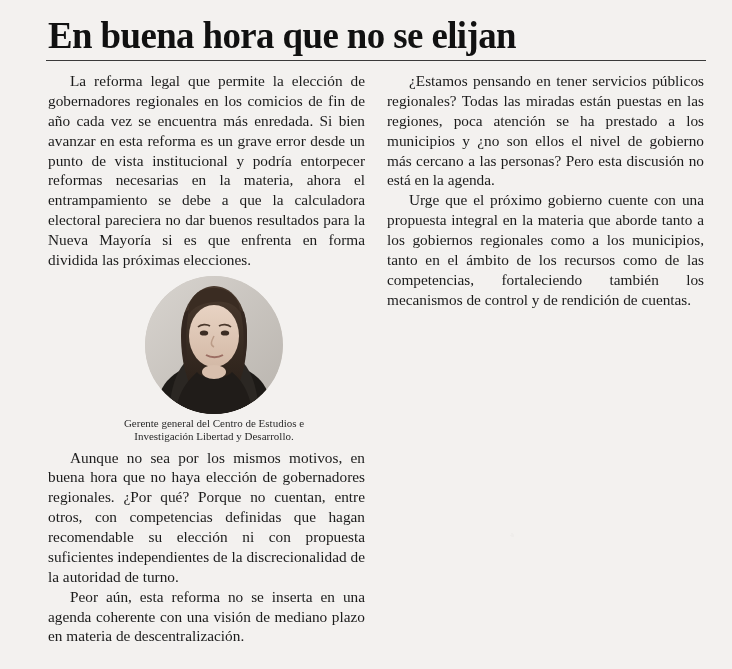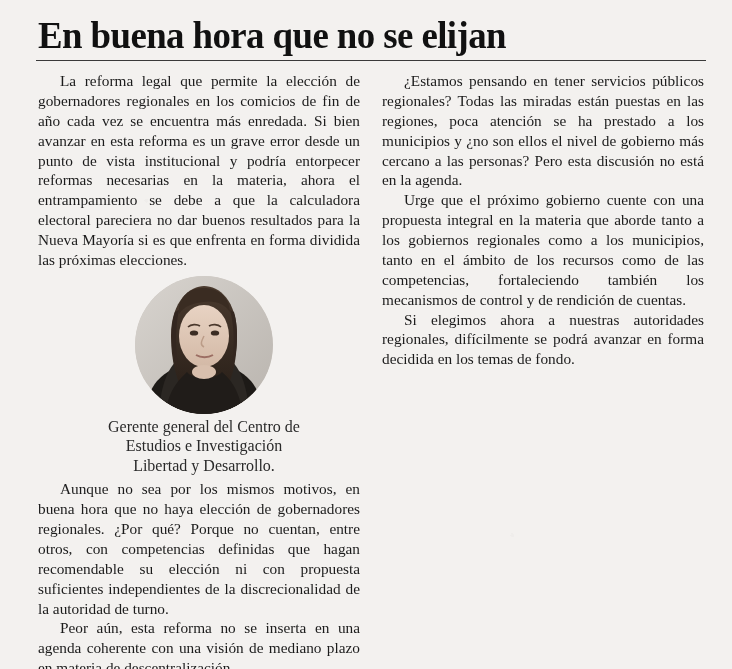--- a/index.html
+++ b/index.html
@@ -13,21 +13,21 @@
     font-family: "Liberation Serif", serif;
     color: #1b1b1b;
     overflow: hidden;
   }
   .page {
     position: relative;
     width: 732px;
     height: 669px;
     background: #f3f1ef;
     box-sizing: border-box;
-    padding: 10px 22px 8px 30px;
+    padding: 10px 22px 8px 40px;
     background-image:
       radial-gradient(circle at 20% 30%, rgba(0,0,0,0.016) 0 2px, transparent 2px),
       radial-gradient(circle at 70% 80%, rgba(0,0,0,0.014) 0 2px, transparent 2px);
   }
   .headline {
     font-family: "Liberation Serif", serif;
     font-weight: bold;
     font-size: 38px;
     line-height: 1.0;
     letter-spacing: -0.6px;
@@ -82,21 +82,21 @@
   }
   .fig-name {
     font-family: "Liberation Serif", serif;
     font-weight: bold;
     font-size: 13.5px;
     letter-spacing: 0.6px;
     margin-top: 9px;
     color: #1b1b1b;
   }
   .fig-role {
-    font-size: 16px;
+    font-size: 11px;
     line-height: 1.22;
     margin-top: 3px;
     color: #2a2a2a;
     text-align: center;
     padding: 0 6px;
   }
   .spacer-after-fig {
     clear: both;
     height: 0;
   }
@@ -160,17 +160,16 @@
 
       <p>Aunque no sea por los mismos motivos, en buena hora que no haya elección de gobernadores regionales. ¿Por qué? Porque no cuentan, entre otros, con competencias definidas que hagan recomendable su elección ni con propuesta suficientes independientes de la discrecionalidad de la autoridad de turno.</p>
       <div class="spacer-after-fig"></div>
       <p>Peor aún, esta reforma no se inserta en una agenda coherente con una visión de mediano plazo en materia de descentralización.</p>
 
     </div>
 
     <div class="col col-right">
       <p>¿Estamos pensando en tener servicios públicos regionales? Todas las miradas están puestas en las regiones, poca atención se ha prestado a los municipios y ¿no son ellos el nivel de gobierno más cercano a las personas? Pero esta discusión no está en la agenda.</p>
       <p>Urge que el próximo gobierno cuente con una propuesta integral en la materia que aborde tanto a los gobiernos regionales como a los municipios, tanto en el ámbito de los recursos como de las competencias, fortaleciendo también los mecanismos de control y de rendición de cuentas.</p>
-      <p>Si elegimos ahora a nuestras autoridades regionales, difícilmente se podrá avanzar en forma decidida en los temas de fondo.</p>
     </div>
 
   </div>
 </div>
 
 </body></html>

